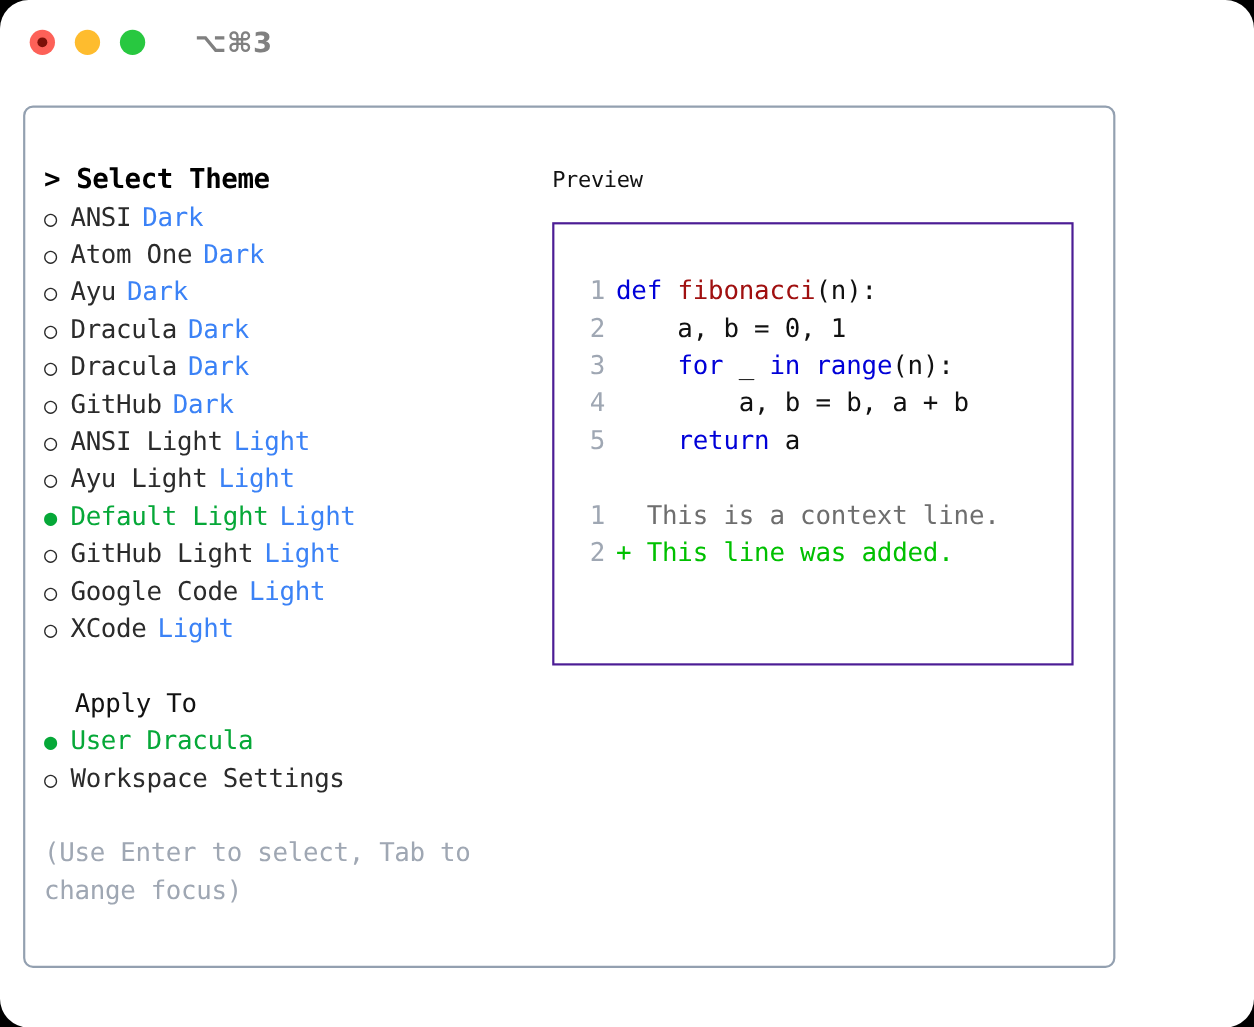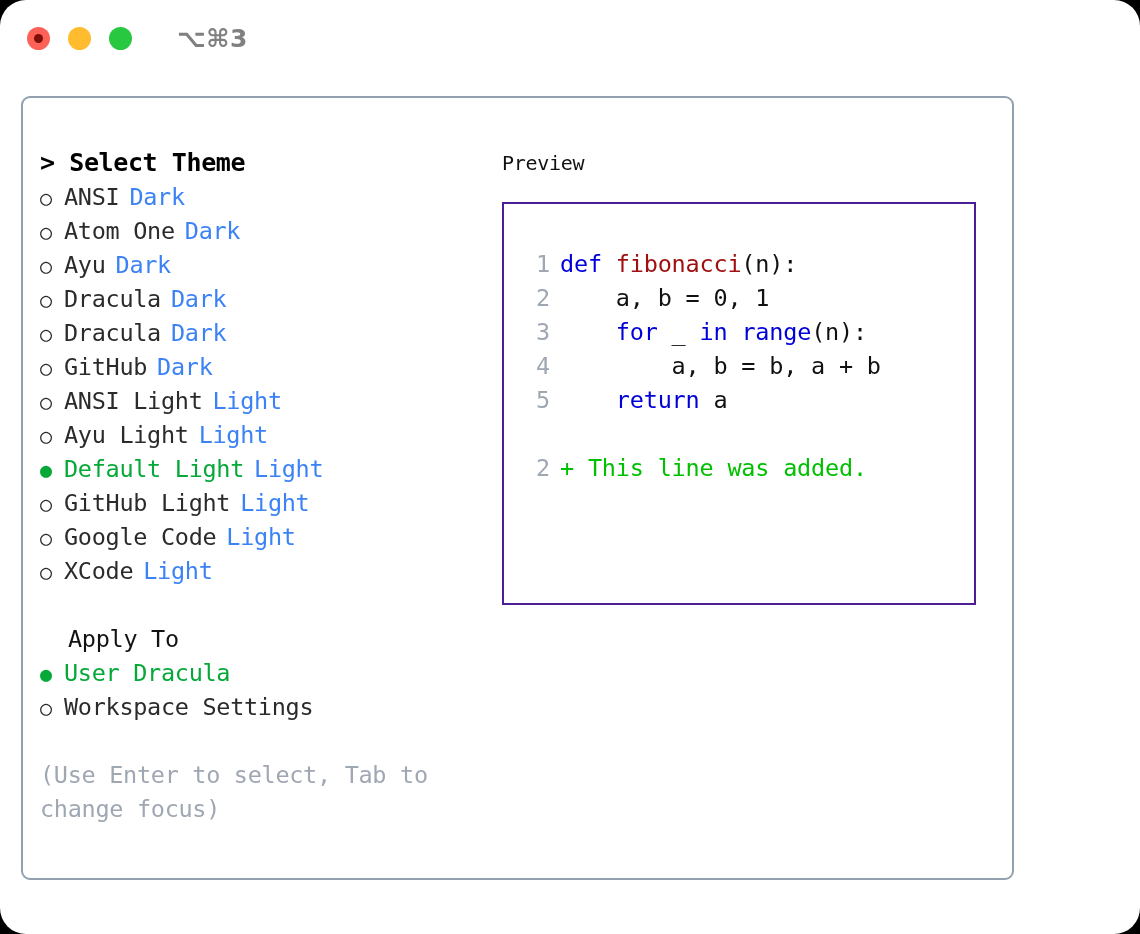--- a/index.html
+++ b/index.html
@@ -240,20 +240,21 @@
           <div class="code-area">
             <div id="code-lines">
                 <div class="code-line"><span class="ln">1</span><span class="kw">def </span><span class="fn">fibonacci</span><span class="pl">(n):</span></div>
                 <div class="code-line"><span class="ln">2</span><span class="pl">    a, b = 0, 1</span></div>
                 <div class="code-line"><span class="ln">3</span><span class="pl">    </span><span class="kw">for</span><span class="pl"> _ </span><span class="kw">in</span><span class="pl"> </span><span class="kw">range</span><span class="pl">(n):</span></div>
                 <div class="code-line"><span class="ln">4</span><span class="pl">        a, b = b, a + b</span></div>
                 <div class="code-line"><span class="ln">5</span><span class="pl">    </span><span class="kw">return</span><span class="pl"> a</span></div>
               </div>
             <div class="blank-line"></div>
             <div id="diff-lines">
+                <div class="code-line"><span class="ln">1</span><span class="ctx">  This is a context line.</span></div>
                 <div class="code-line"><span class="ln">2</span><span class="add">+ This line was added.</span></div>
               </div>
           </div>
         </div>
       </div>
 
     </div>
   </div>
 </div>
 

